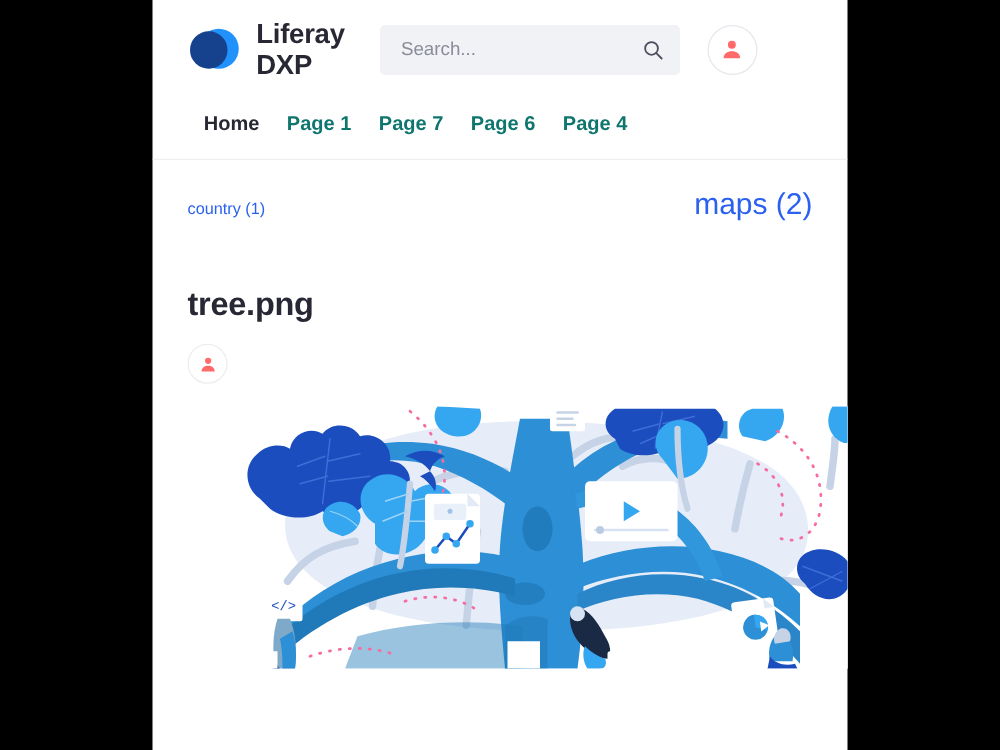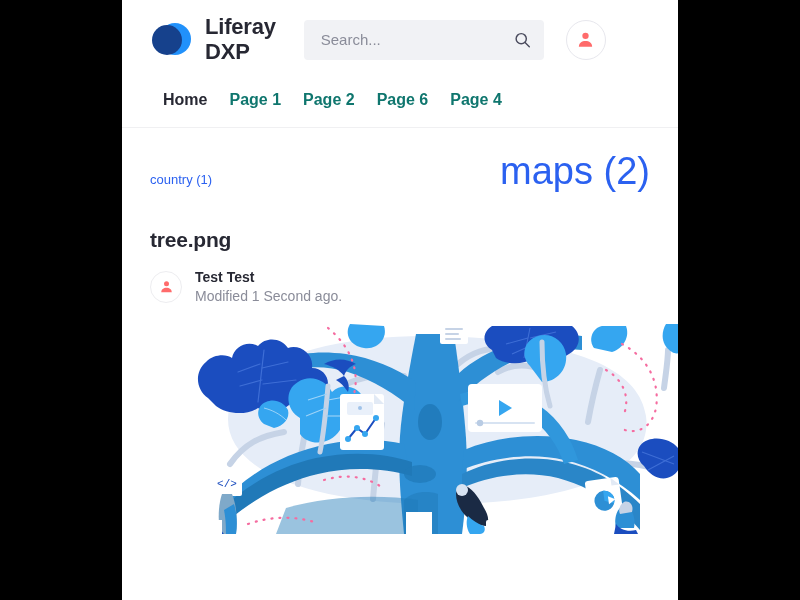--- a/index.html
+++ b/index.html
@@ -168,24 +168,24 @@
     min-height: 54px;
     justify-content: space-between;
   }
   .tag {
     color: #2B61F0;
     text-decoration: none;
     cursor: pointer;
     white-space: nowrap;
   }
   .tag-sm { font-size: 13px; }
-  .tag-lg { font-size: 38px; margin-left: 12px; }
+  .tag-lg { font-size: 24px; margin-left: 12px; }
 
   .doc-title {
-    font-size: 21px;
+    font-size: 26px;
     font-weight: 700;
     color: #272833;
     margin: 18px 0 0 0;
     letter-spacing: -0.2px;
   }
 
   .meta-row {
     display: flex;
     align-items: center;
     margin-top: 16px;
@@ -256,44 +256,40 @@
         <svg width="19" height="19" viewBox="0 0 24 24">
           <circle cx="12" cy="7.4" r="4" fill="#FF6B6B"></circle>
           <path d="M3.6 21c0-4.7 3.8-7.2 8.4-7.2s8.4 2.5 8.4 7.2z" fill="#FF6B6B"></path>
         </svg>
       </div>
     </div>
 
     <div class="navbar">
       <a class="nav-link active" href="#">Home</a>
       <a class="nav-link" href="#">Page 1</a>
-      <a class="nav-link" href="#">Page 2</a>
+      <a class="nav-link" href="#">Page 7</a>
       <a class="nav-link" href="#">Page 6</a>
       <a class="nav-link" href="#">Page 4</a>
     </div>
 
     <div class="content">
 
       <div class="tag-cloud">
         <a class="tag tag-sm" href="#">country (1)</a>
         <a class="tag tag-lg" href="#">maps (2)</a>
       </div>
 
       <h1 class="doc-title">tree.png</h1>
 
       <div class="meta-row">
         <div class="meta-avatar">
           <svg width="15" height="15" viewBox="0 0 24 24">
             <circle cx="12" cy="7.4" r="4" fill="#FF6B6B"></circle>
             <path d="M3.6 21c0-4.7 3.8-7.2 8.4-7.2s8.4 2.5 8.4 7.2z" fill="#FF6B6B"></path>
           </svg>
-        </div>
-        <div class="meta-text">
-          <div class="meta-name">Test Test</div>
-          <div class="meta-sub">Modified 1 Second ago.</div>
         </div>
       </div>
 
       <div class="doc-figure">
         <svg width="516" height="210" viewBox="0 0 516 210">
           <defs>
             <clipPath id="figclip">
                 <rect x="0" y="0" width="516" height="210"></rect>
               </clipPath>
           </defs>

